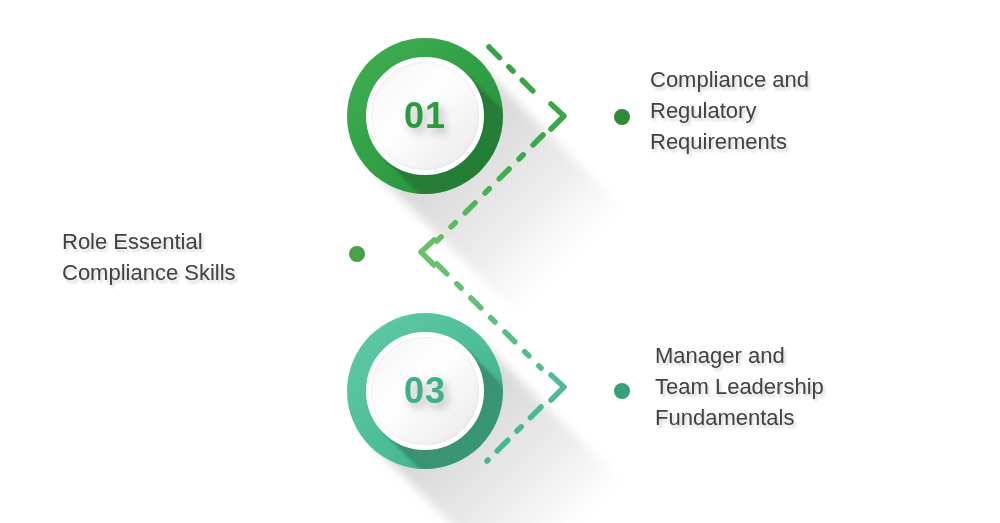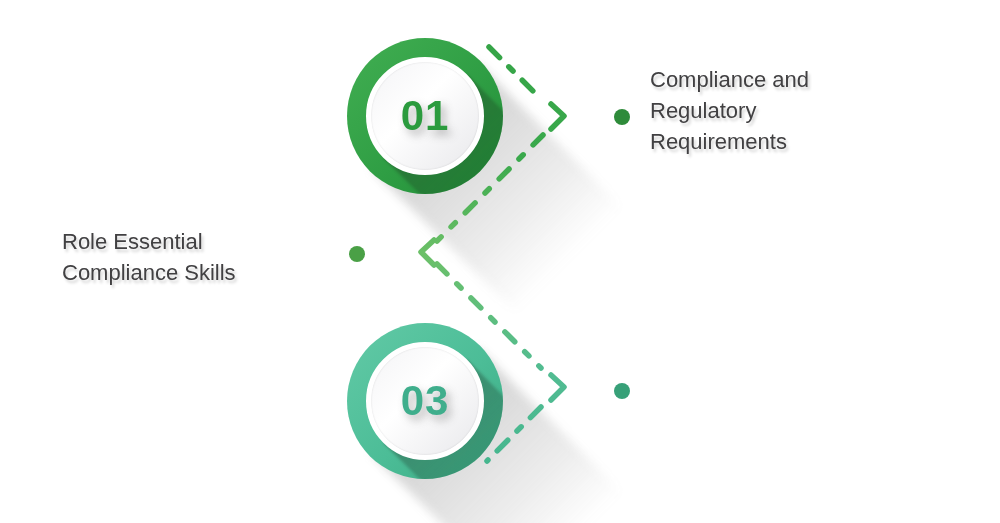--- a/index.html
+++ b/index.html
@@ -26,26 +26,26 @@
     filter:blur(1.5px);
   }
   .badge .disc{
     position:absolute;inset:19px;border-radius:50%;
     border:5px solid #ffffff;box-sizing:border-box;
     background:linear-gradient(135deg,#f4f4f6 0%,#ffffff 42%,#e8e8eb 100%);
     box-shadow:inset 0 0 2px rgba(0,0,0,.14);
     display:flex;align-items:center;justify-content:center;
   }
   .badge .num{
-    font-size:42px;font-weight:bold;letter-spacing:1px;color:var(--number);
+    font-size:36px;font-weight:bold;letter-spacing:1px;color:var(--number);
     text-shadow:4px 5px 8px rgba(70,70,70,.35);
   }
   .b1{left:347px;top:38px;}
   .b2{left:483px;top:173px;}
-  .b3{left:347px;top:323px;}
+  .b3{left:347px;top:313px;}
   
   .dot{position:absolute;width:16px;height:16px;border-radius:50%;background:var(--dot);z-index:3;}
   .d1{left:614px;top:109px;}
   .d2{left:349px;top:246px;}
   .d3{left:614px;top:383px;}
   
   .label{
     position:absolute;color:#414042;font-weight:normal;font-size:22px;line-height:31px;
     white-space:pre-line;z-index:3;
     text-shadow:2px 3px 3px rgba(0,0,0,.18);
@@ -105,14 +105,17 @@
 
   <span class="dot d1" style="--ring: #2F9E44; --ring-light: #3FAC50; --ring-dark: #228F38; --number: #2B9B3E; --dot: #2E8B3A;"></span>
   <span class="dot d2" style="--ring: #66BE62; --ring-light: #76C770; --ring-dark: #54B152; --number: #4BA64D; --dot: #4AA046;"></span>
   <span class="dot d3" style="--ring: #4CBD97; --ring-light: #5FC8A4; --ring-dark: #3CAD85; --number: #3FAE8C; --dot: #37A078;"></span>
 
   <div class="label l1">Compliance and
 Regulatory
 Requirements</div>
   <div class="label l2">Role Essential
 Compliance Skills</div>
+  <div class="label l3">Manager and
+Team Leadership
+Fundamentals</div>
 
 </div>
 
 </body></html>

